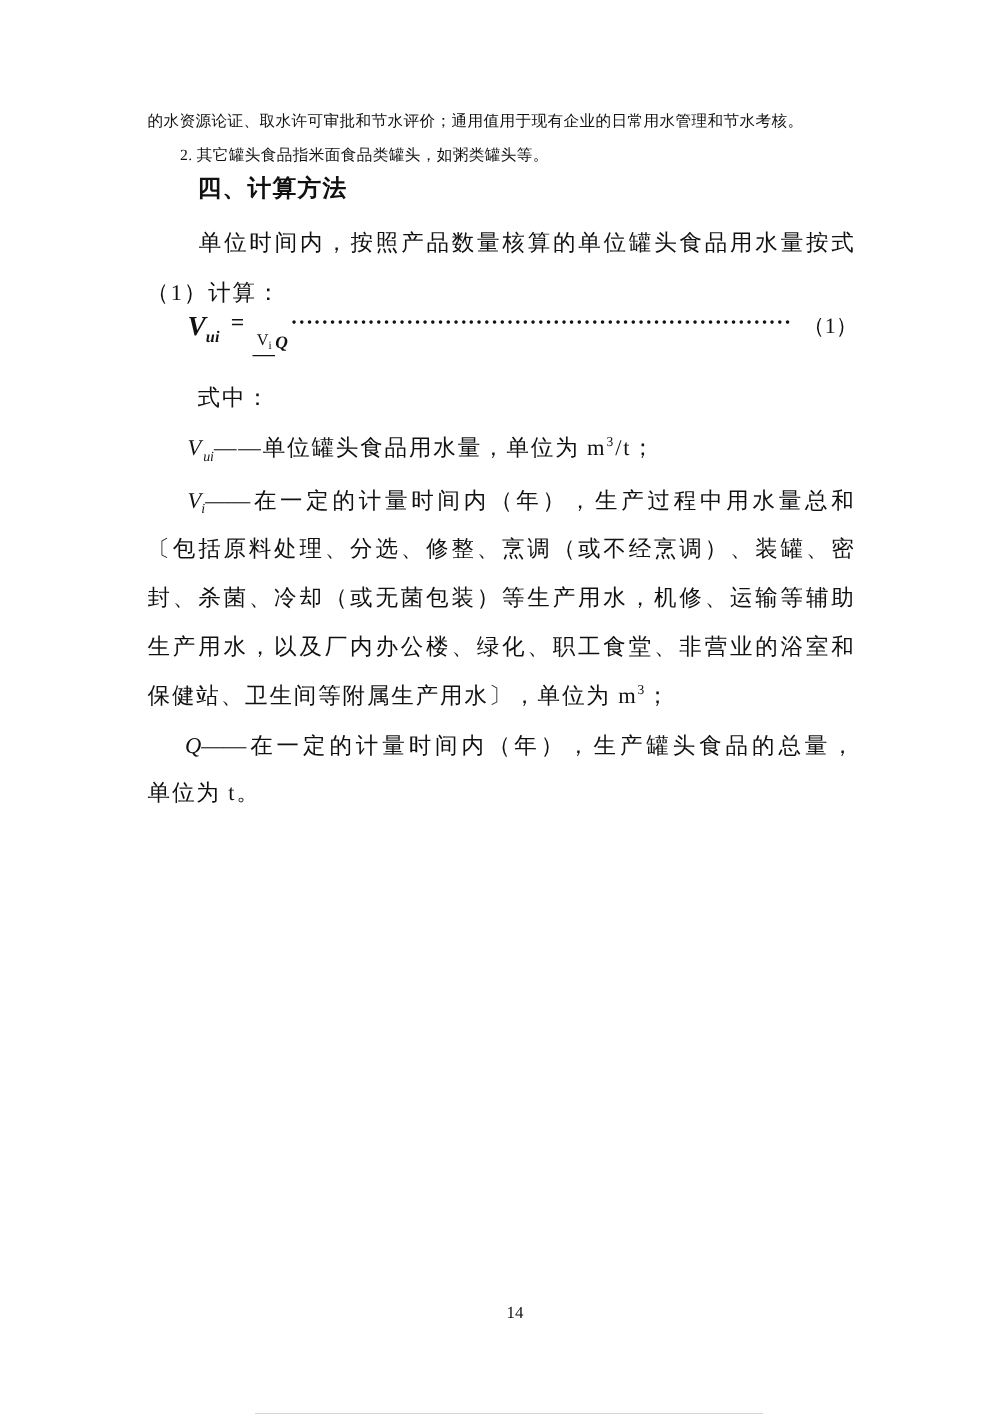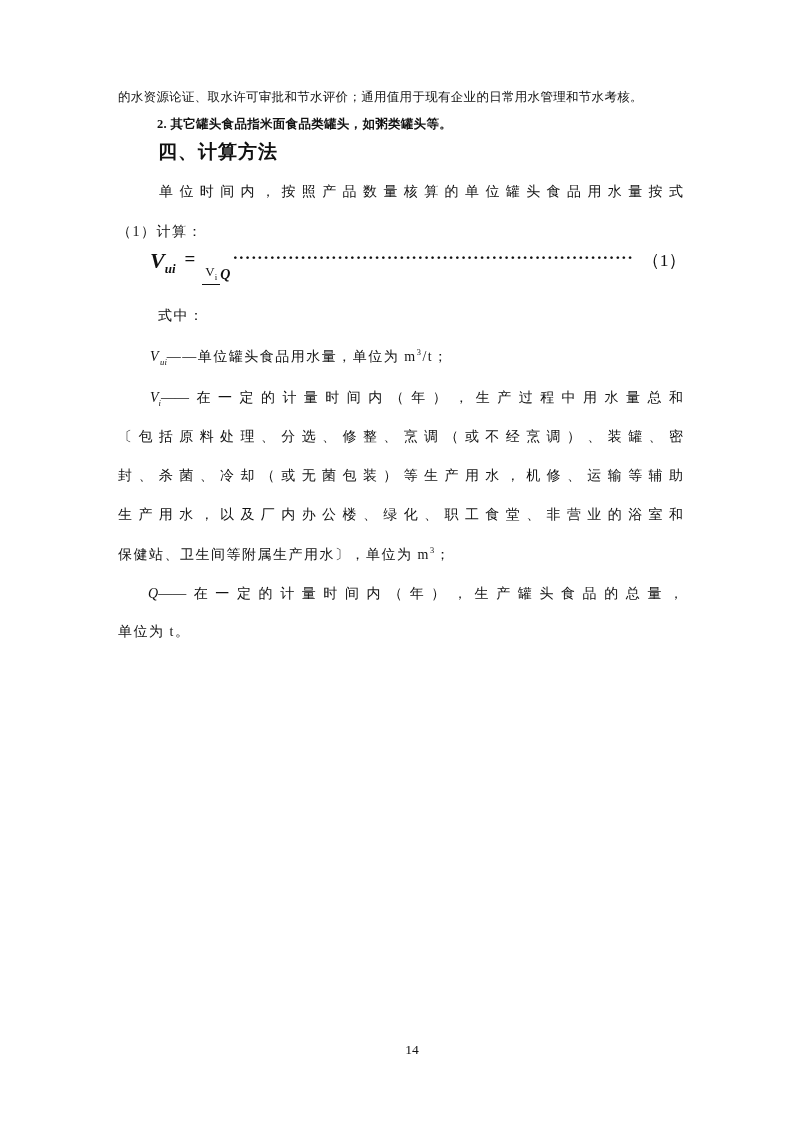--- a/index.html
+++ b/index.html
@@ -26,21 +26,21 @@
     font-size: 12.5px;
     letter-spacing: 0.3px;
   }
   .heading {
     font-family: "Liberation Sans", "DejaVu Sans", sans-serif;
     font-weight: bold;
     font-size: 19px;
     letter-spacing: 1px;
   }
   .body-text {
-    font-size: 14px;
+    font-size: 18px;
   }
   .just {
     text-align: justify;
     text-align-last: justify;
     white-space: normal;
     overflow: hidden;
     height: 24px;
   }
   .ls {
     letter-spacing: 1.5px;
@@ -117,21 +117,21 @@
     text-align: center;
     font-size: 13.5px;
   }
 </style>
 </head>
 <body>
 
 <div class="page">
 
   <div class="line note" style="left:118px; top:90px;">的水资源论证、取水许可审批和节水评价；通用值用于现有企业的日常用水管理和节水考核。</div>
-  <div class="line note" style="left:157px; top:117px;font-weight:bold;">2. 其它罐头食品指米面食品类罐头，如粥类罐头等。</div>
+  <div class="line note" style="left:144px; top:117px;">2. 其它罐头食品指米面食品类罐头，如粥类罐头等。</div>
 
   <div class="line heading" style="left:158px; top:141px;">四、计算方法</div>
 
   <div class="line body-text just" style="left:159px; top:184px; width:524px;">单位时间内，按照产品数量核算的单位罐头食品用水量按式</div>
   <div class="line body-text ls" style="left:117px; top:224px;">（1）计算：</div>
 
   <div class="formula-row">
     <span class="f-lhs var"><span>V</span><sub>ui</sub></span>
     <span class="f-eq">=</span>
     <span class="frac">

